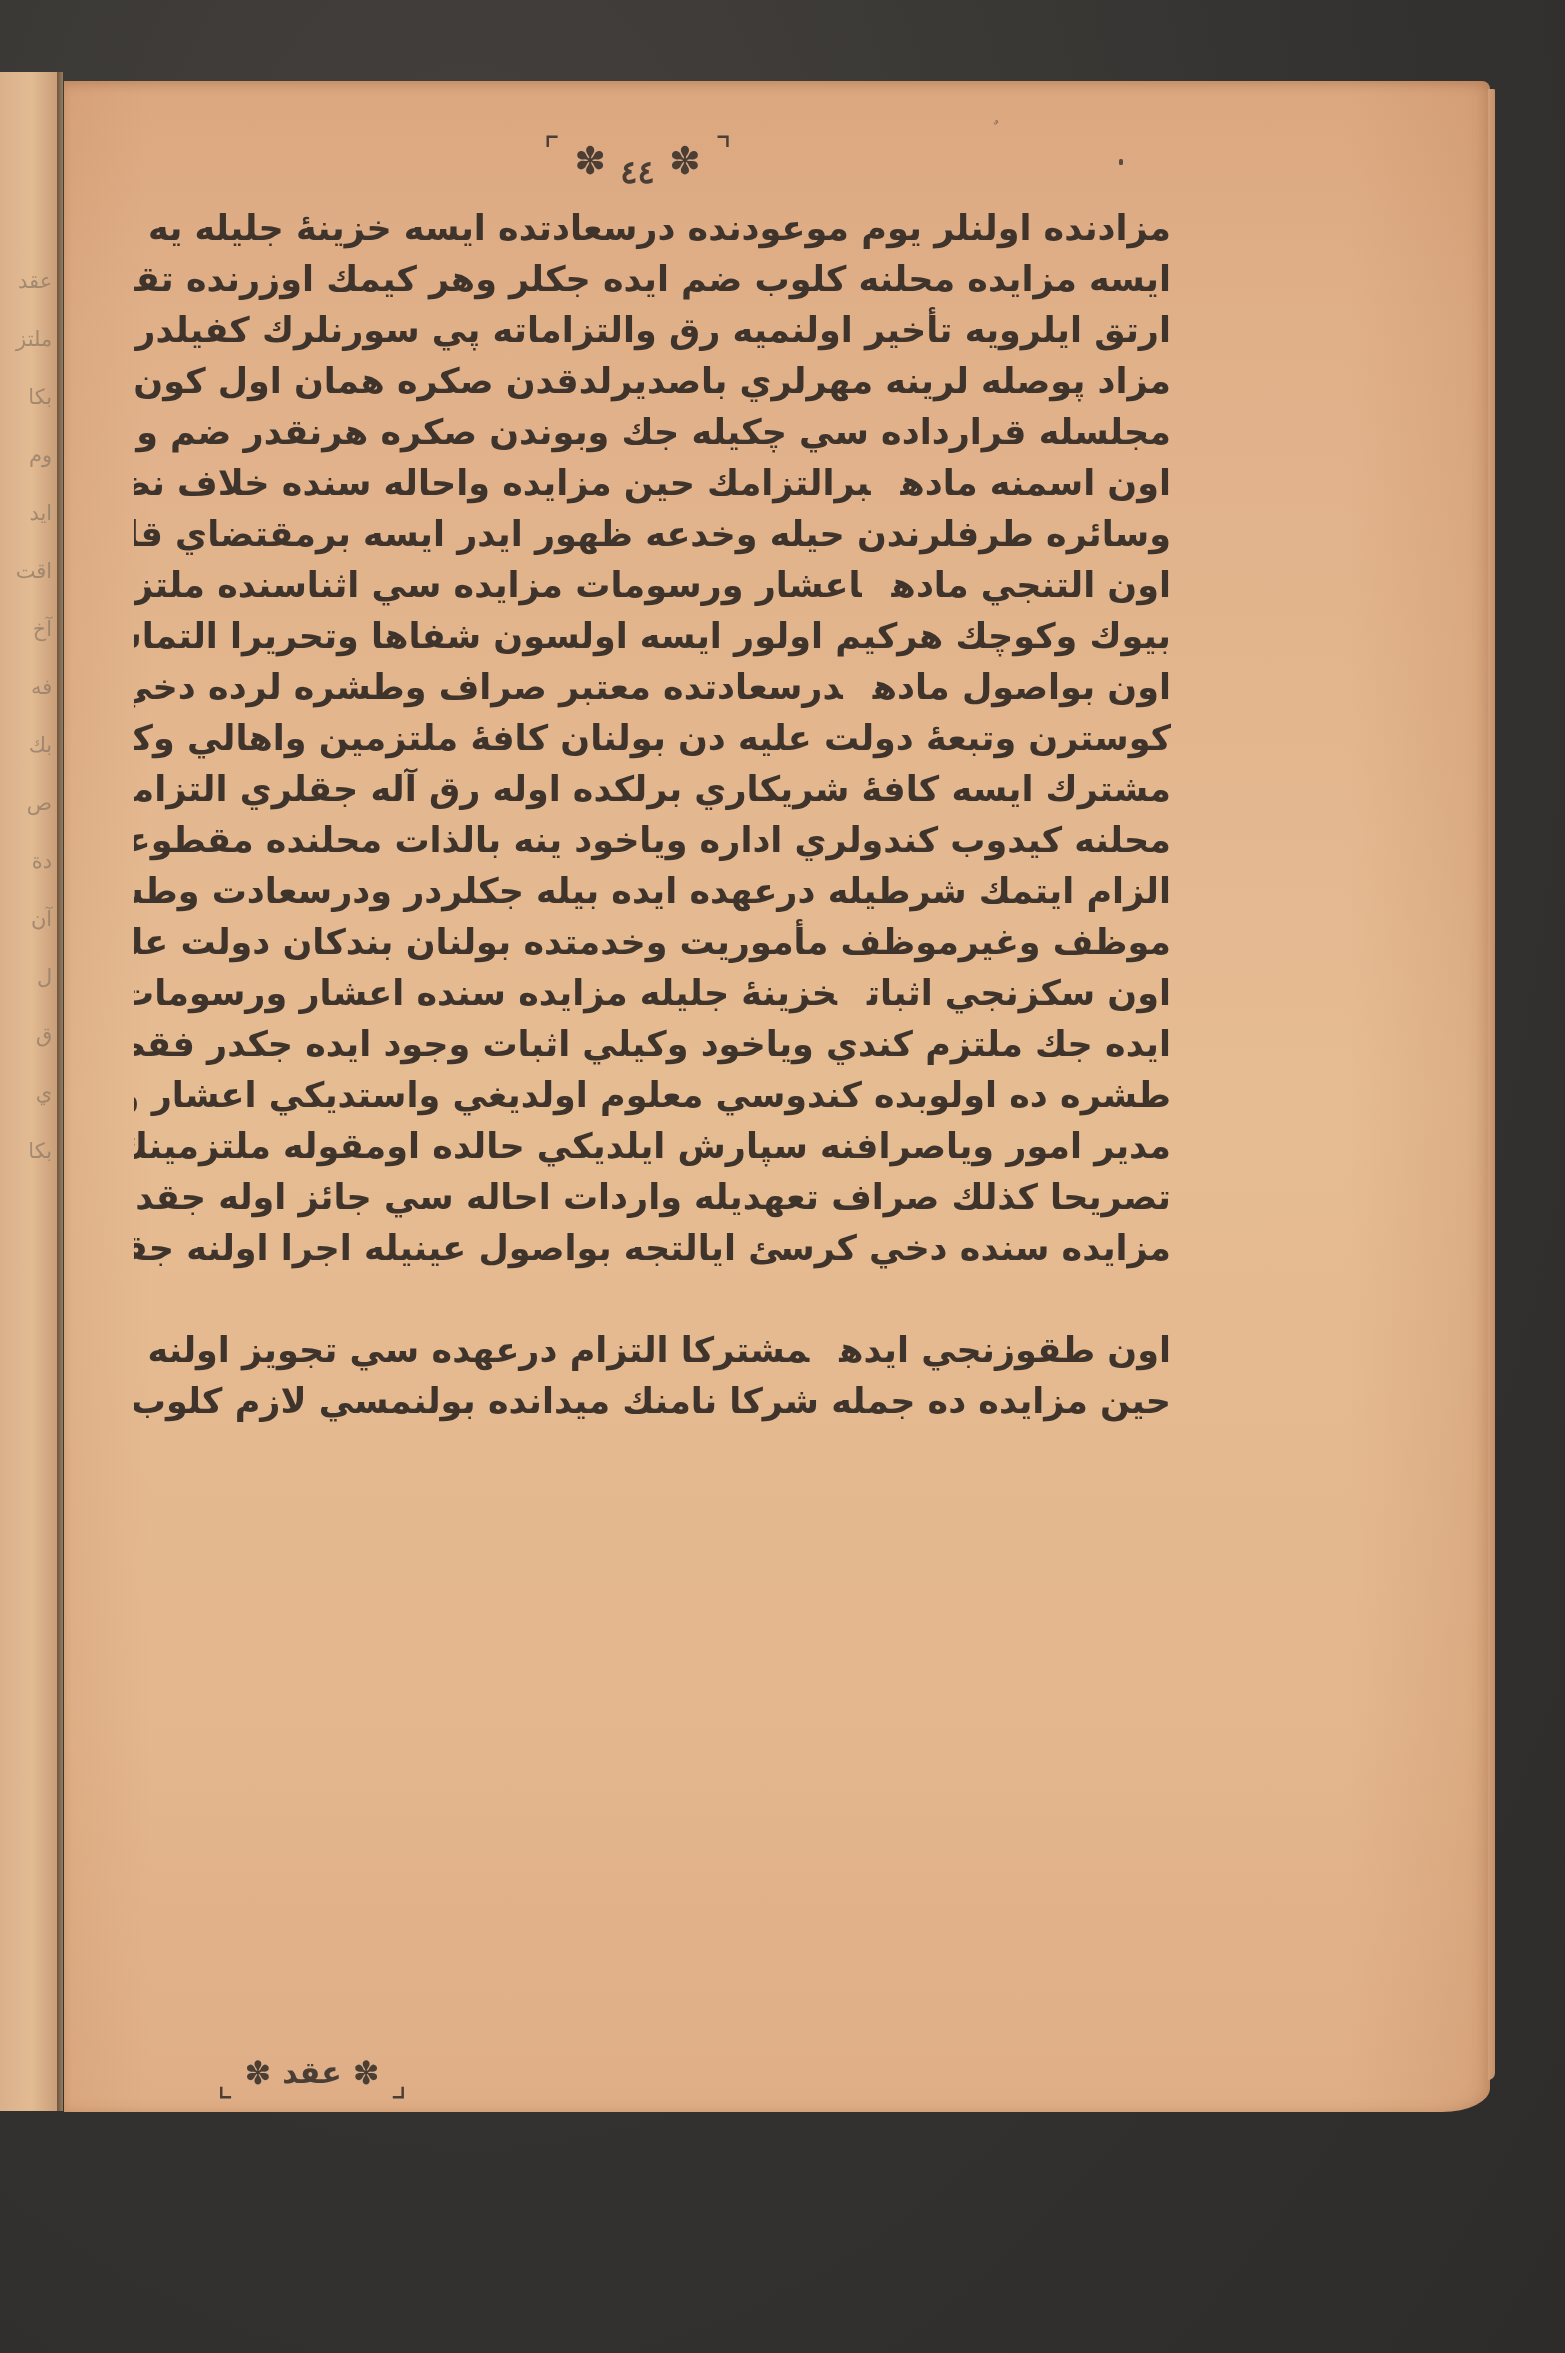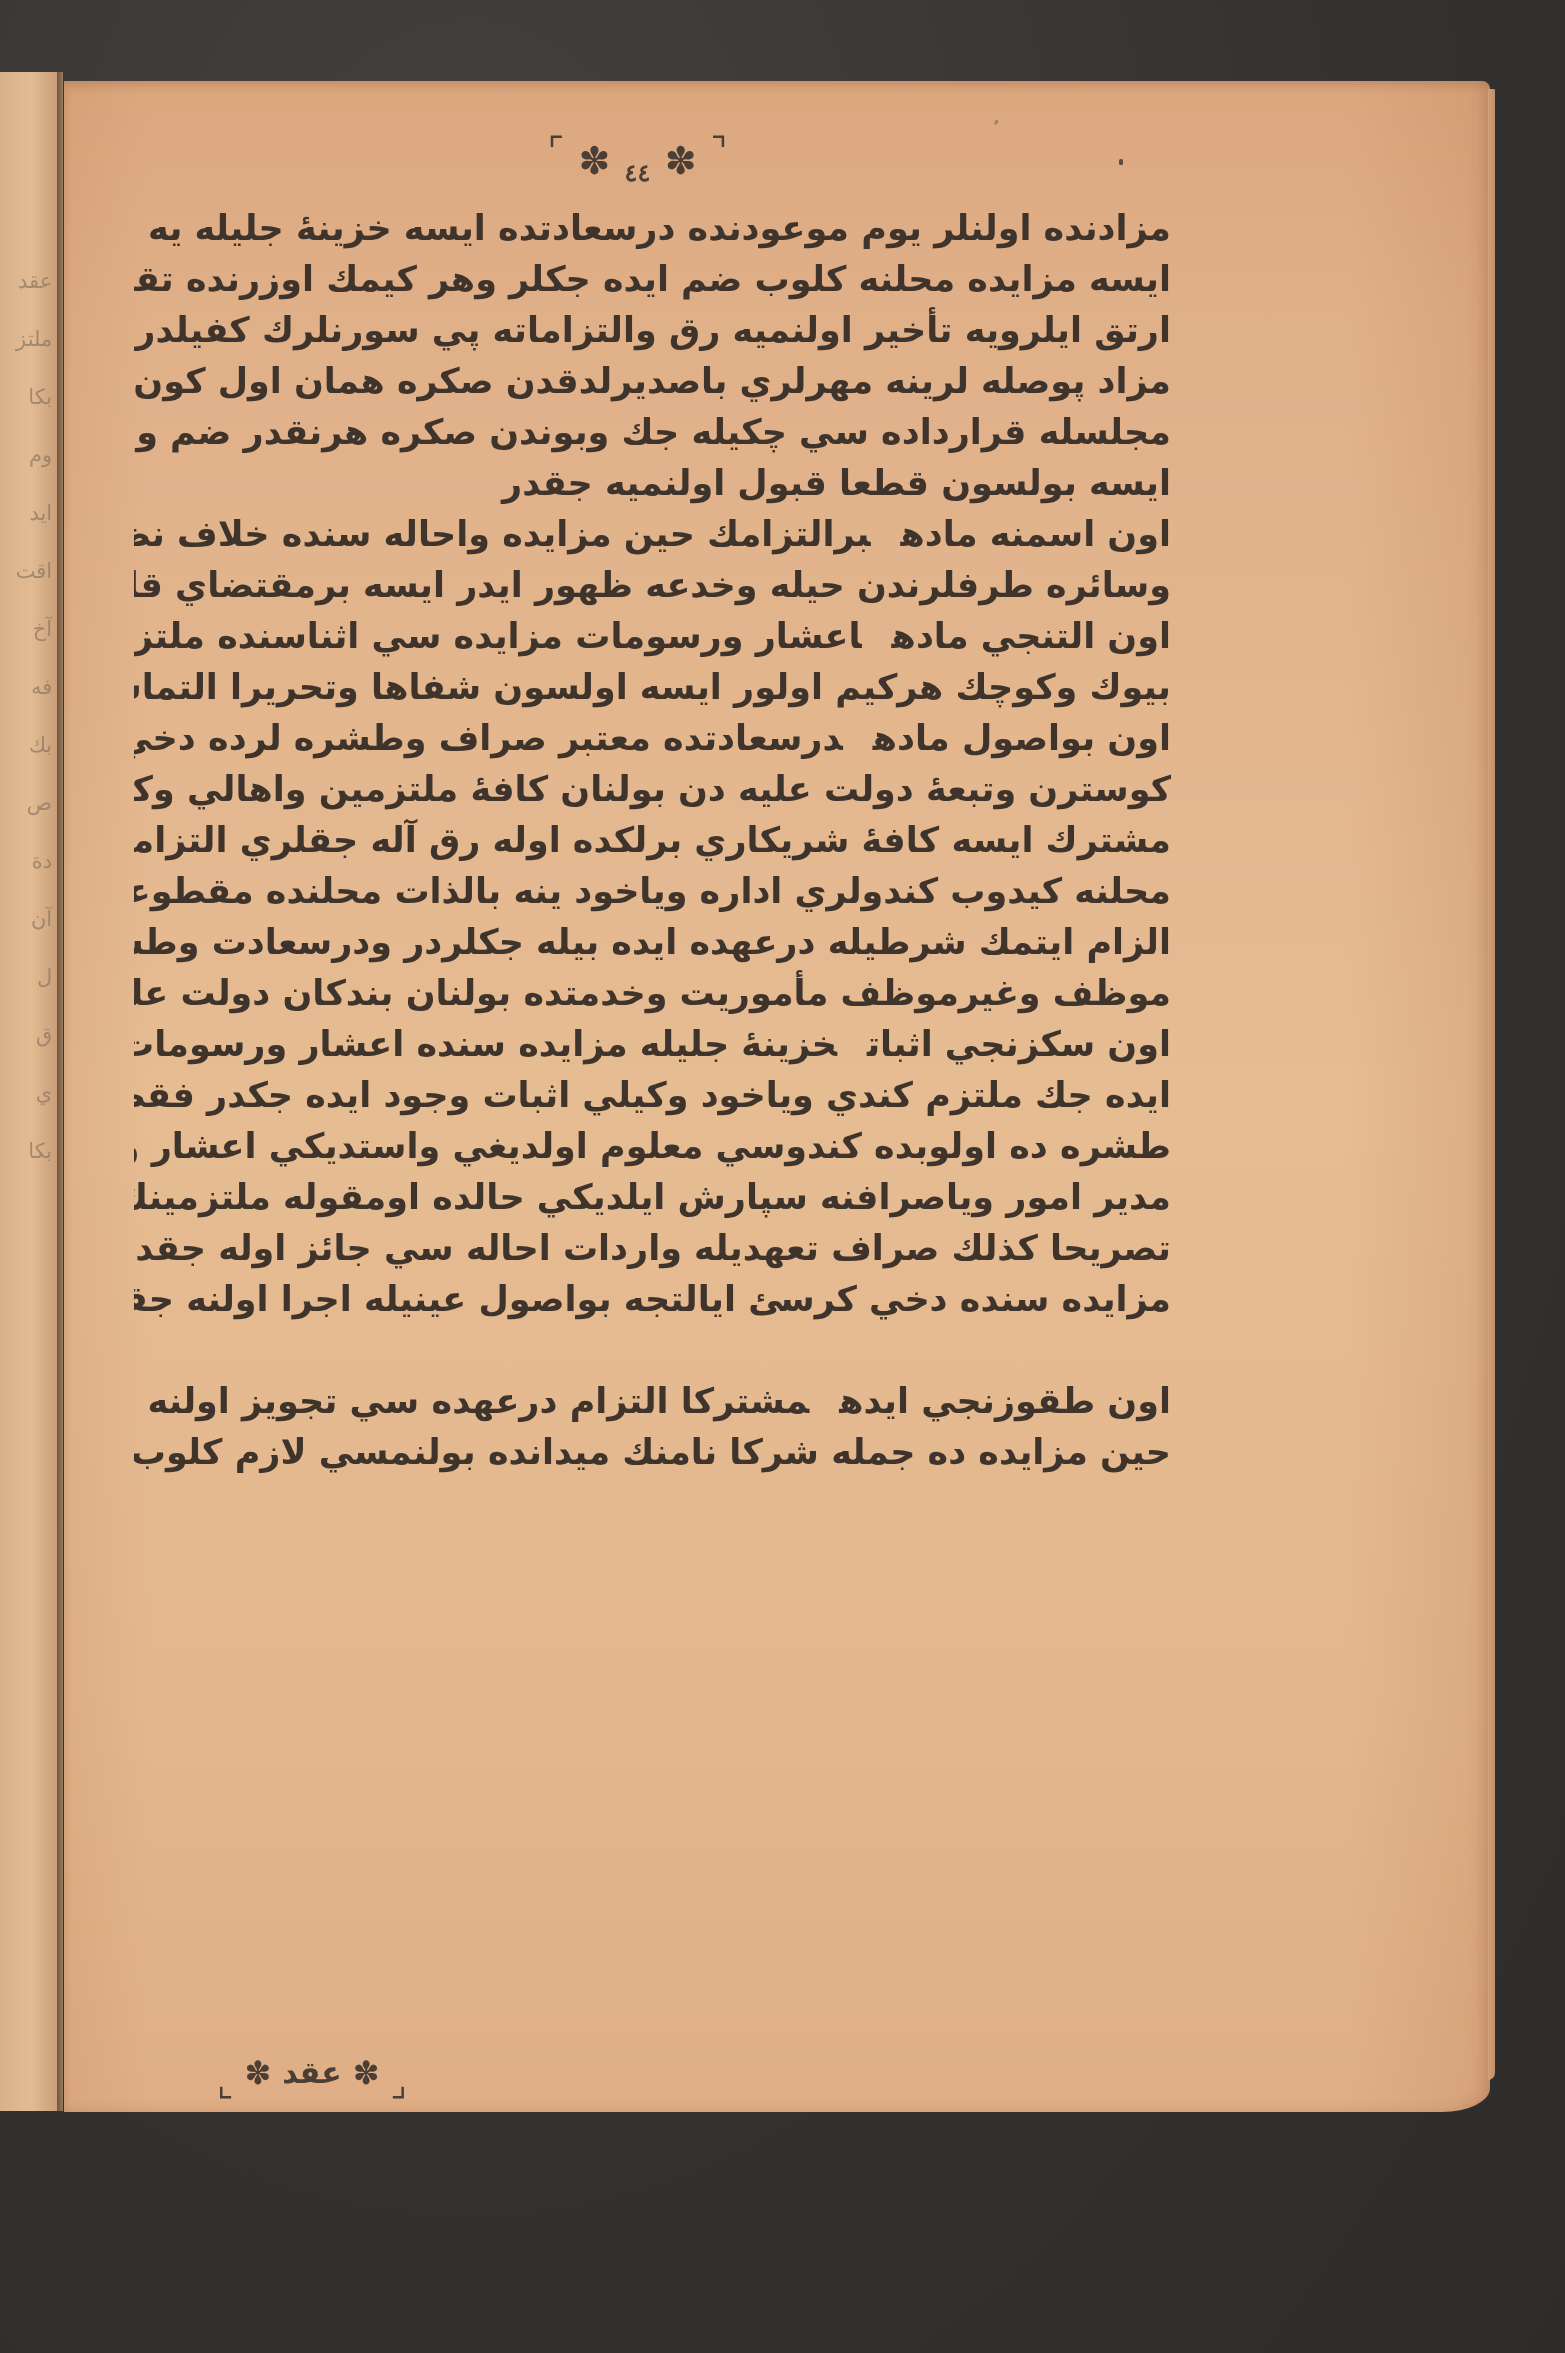--- a/index.html
+++ b/index.html
@@ -105,21 +105,21 @@
       gap: 14.3px;
       color: #4a3e35;
     }
     .ornament {
       font-size: 38px;
       line-height: 1;
       display: inline-block;
       position: relative;
     }
     .page-number {
-      font-size: 24px;
+      font-size: 32px;
       font-weight: bold;
       direction: rtl;
       letter-spacing: 1.6px;
       margin-top: 22px;
     }
     .bracket {
       font-size: 35px;
       line-height: 1;
       color: #4a3e35;
       margin-top: -22px;
@@ -215,21 +215,20 @@
   <span class="ornament">✽</span>
   <span class="bracket">⌝</span>
 </div>
 
 <div class="text-block" id="text-block">
     <div class="line"><span>مزادنده اولنلر يوم موعودنده درسعادتده ايسه خزينهٔ جليله يه وطشره لرده</span></div>
     <div class="line"><span>ايسه مزايده محلنه كلوب ضم ايده جكلر وهر كيمك اوزرنده تقرر ايدر ايسه</span></div>
     <div class="line"><span>ارتق ايلرويه تأخير اولنميه رق والتزاماته پي سورنلرك كفيلدريني مشعر</span></div>
     <div class="line"><span>مزاد پوصله لرينه مهرلري باصديرلدقدن صكره همان اول كون اتفاق</span></div>
     <div class="line"><span>مجلسله قرارداده سي چكيله جك وبوندن صكره هرنقدر ضم وقوع بولور</span></div>
-    <div class="line short"><span>ايسه بولسون قطعا قبول اولنميه جقدر</span></div>
     <div class="line"><span class="article-head">اون اسمنه ماده</span><span>برالتزامك حين مزايده واحاله سنده خلاف نظام مأمورين</span></div>
     <div class="line"><span>وسائره طرفلرندن حيله وخدعه ظهور ايدر ايسه برمقتضاي قانون</span></div>
     <div class="line"><span class="article-head">اون التنجي ماده</span><span>اعشار ورسومات مزايده سي اثناسنده ملتزمين حقلرنده</span></div>
     <div class="line"><span>بيوك وكوچك هركيم اولور ايسه اولسون شفاها وتحريرا التماس وقوعي</span></div>
     <div class="line"><span class="article-head">اون بواصول ماده</span><span>درسعادتده معتبر صراف وطشره لرده دخي قوي كفيل</span></div>
     <div class="line"><span>كوسترن وتبعهٔ دولت عليه دن بولنان كافهٔ ملتزمين واهالي وكويلي</span></div>
     <div class="line"><span>مشترك ايسه كافهٔ شريكاري برلكده اوله رق آله جقلري التزاماتي بالذات</span></div>
     <div class="line"><span>محلنه كيدوب كندولري اداره وياخود ينه بالذات محلنده مقطوعا آخرينه</span></div>
     <div class="line"><span>الزام ايتمك شرطيله درعهده ايده بيله جكلردر ودرسعادت وطشره لرده</span></div>
     <div class="line"><span>موظف وغيرموظف مأموريت وخدمتده بولنان بندكان دولت عليه دن</span></div>

